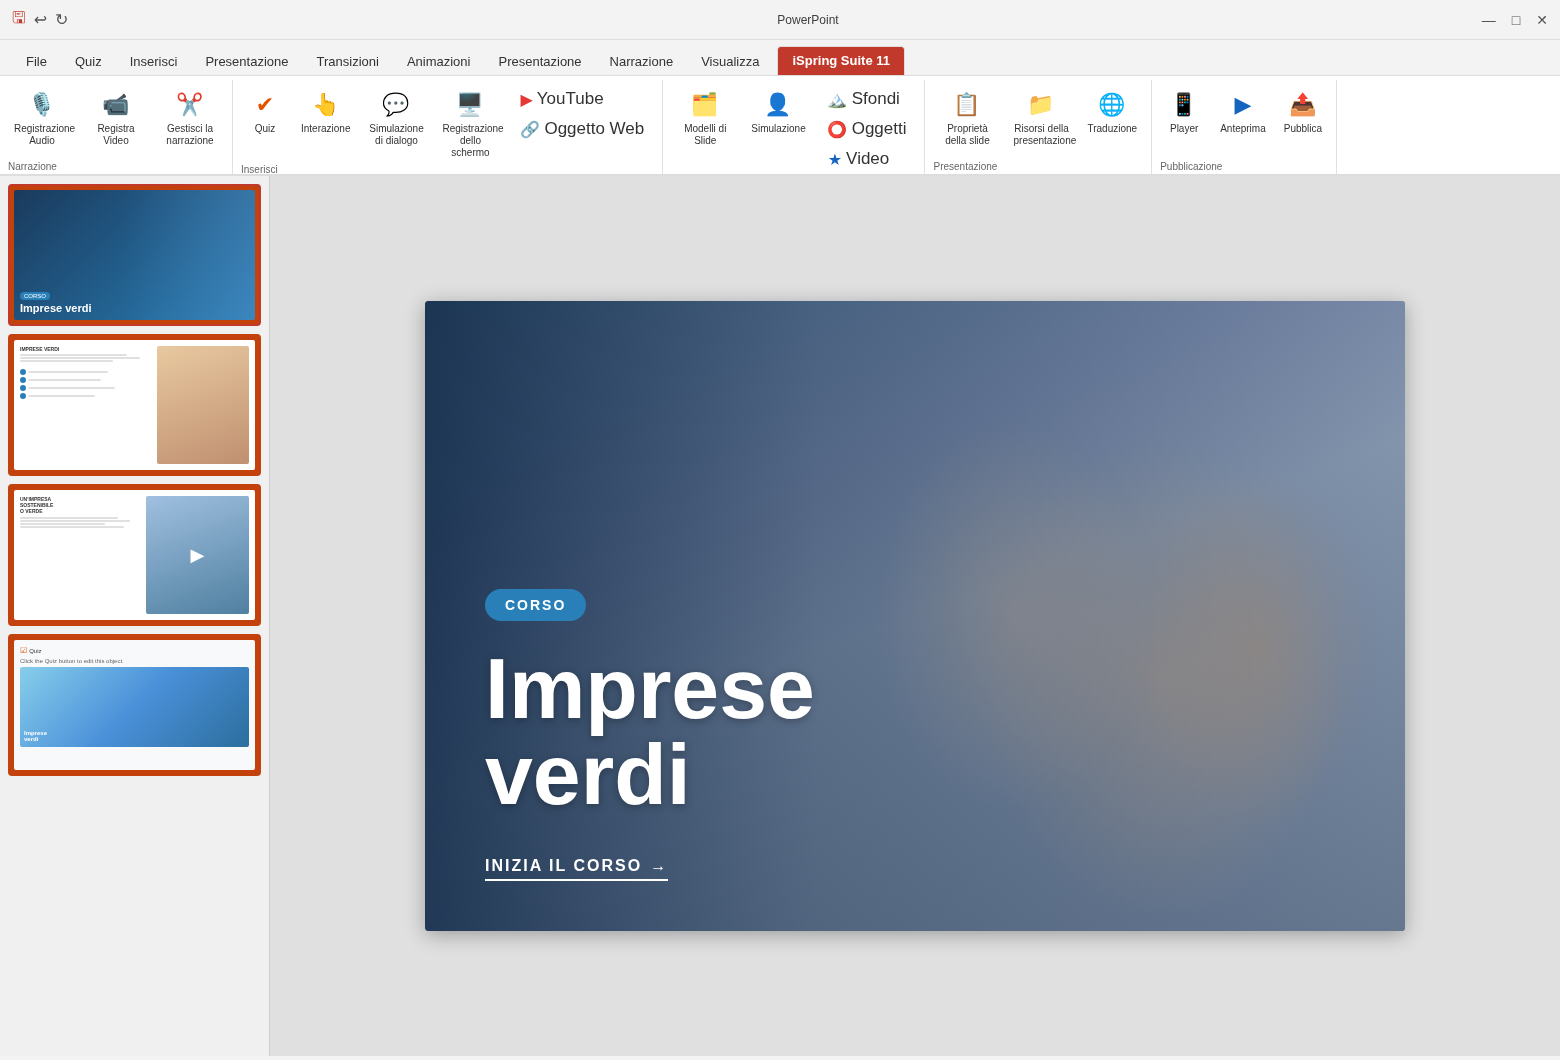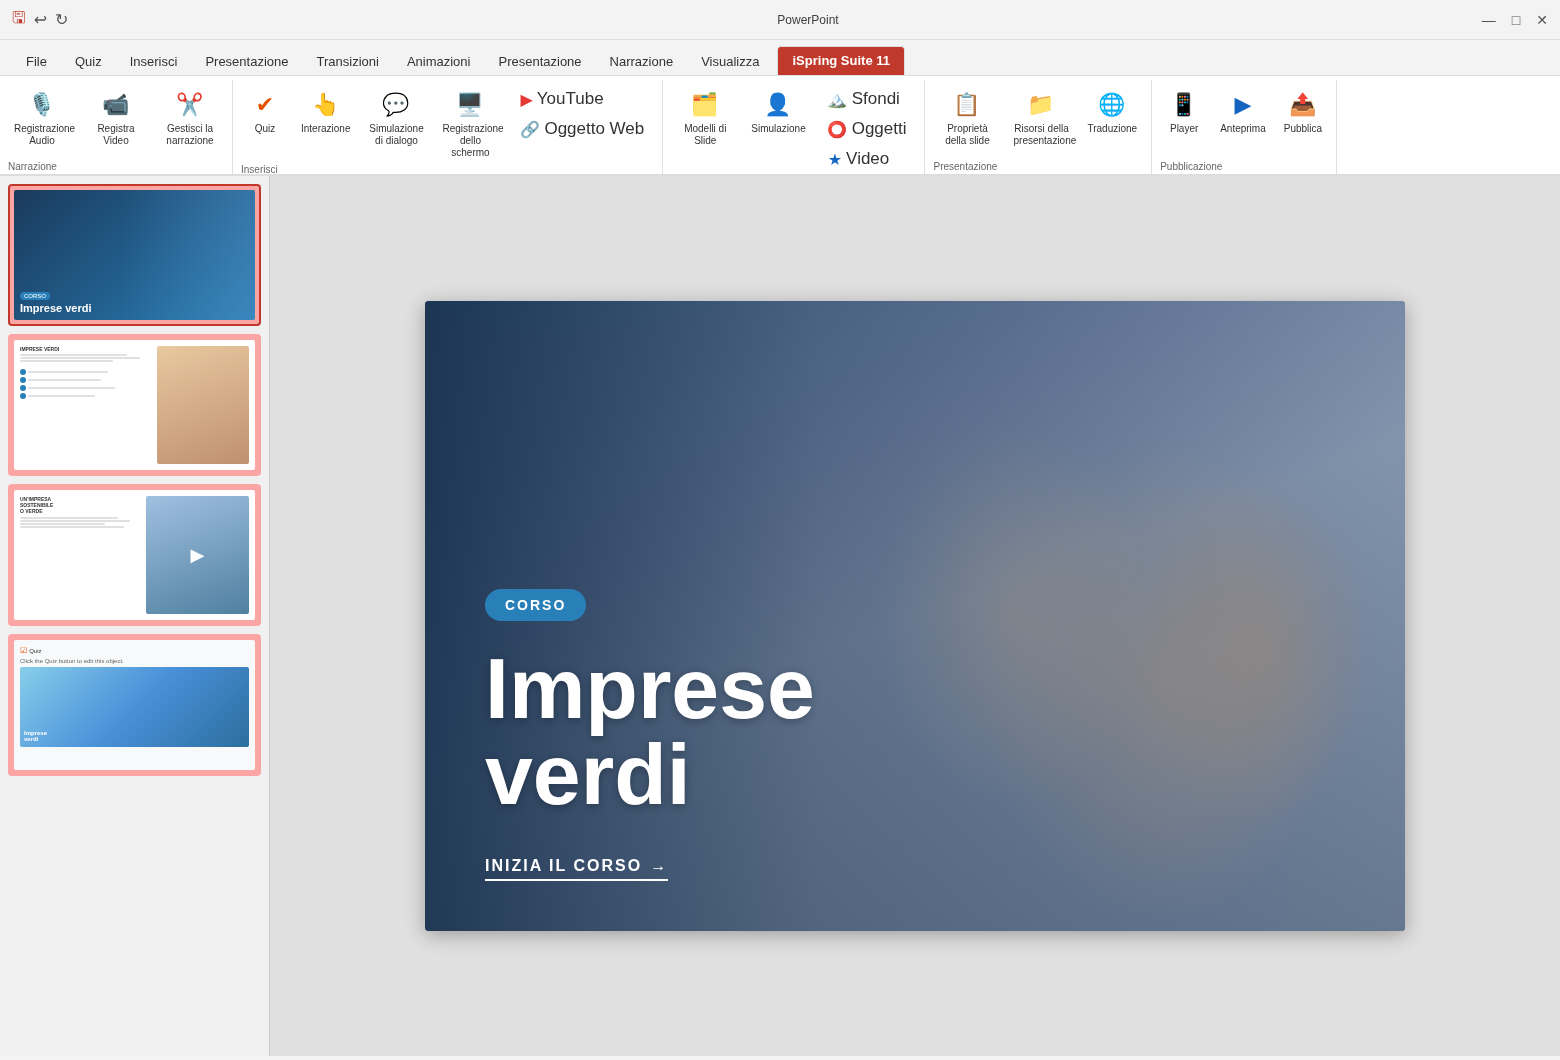--- a/index.html
+++ b/index.html
@@ -152,21 +152,21 @@
       width: 270px;
       background: #f0f0f0;
       border-right: 1px solid #ccc;
       overflow-y: auto;
       padding: 8px;
       display: flex;
       flex-direction: column;
       gap: 8px;
     }
     .slide-thumb {
-      background: #fca5a5;
+      background: #c2410c;
       border: 2px solid transparent;
       border-radius: 4px;
       cursor: pointer;
       overflow: hidden;
       padding: 4px;
     }
     .slide-thumb.active { border-color: #c0392b; }
     .slide-thumb-inner {
       width: 100%;
       height: 130px;

